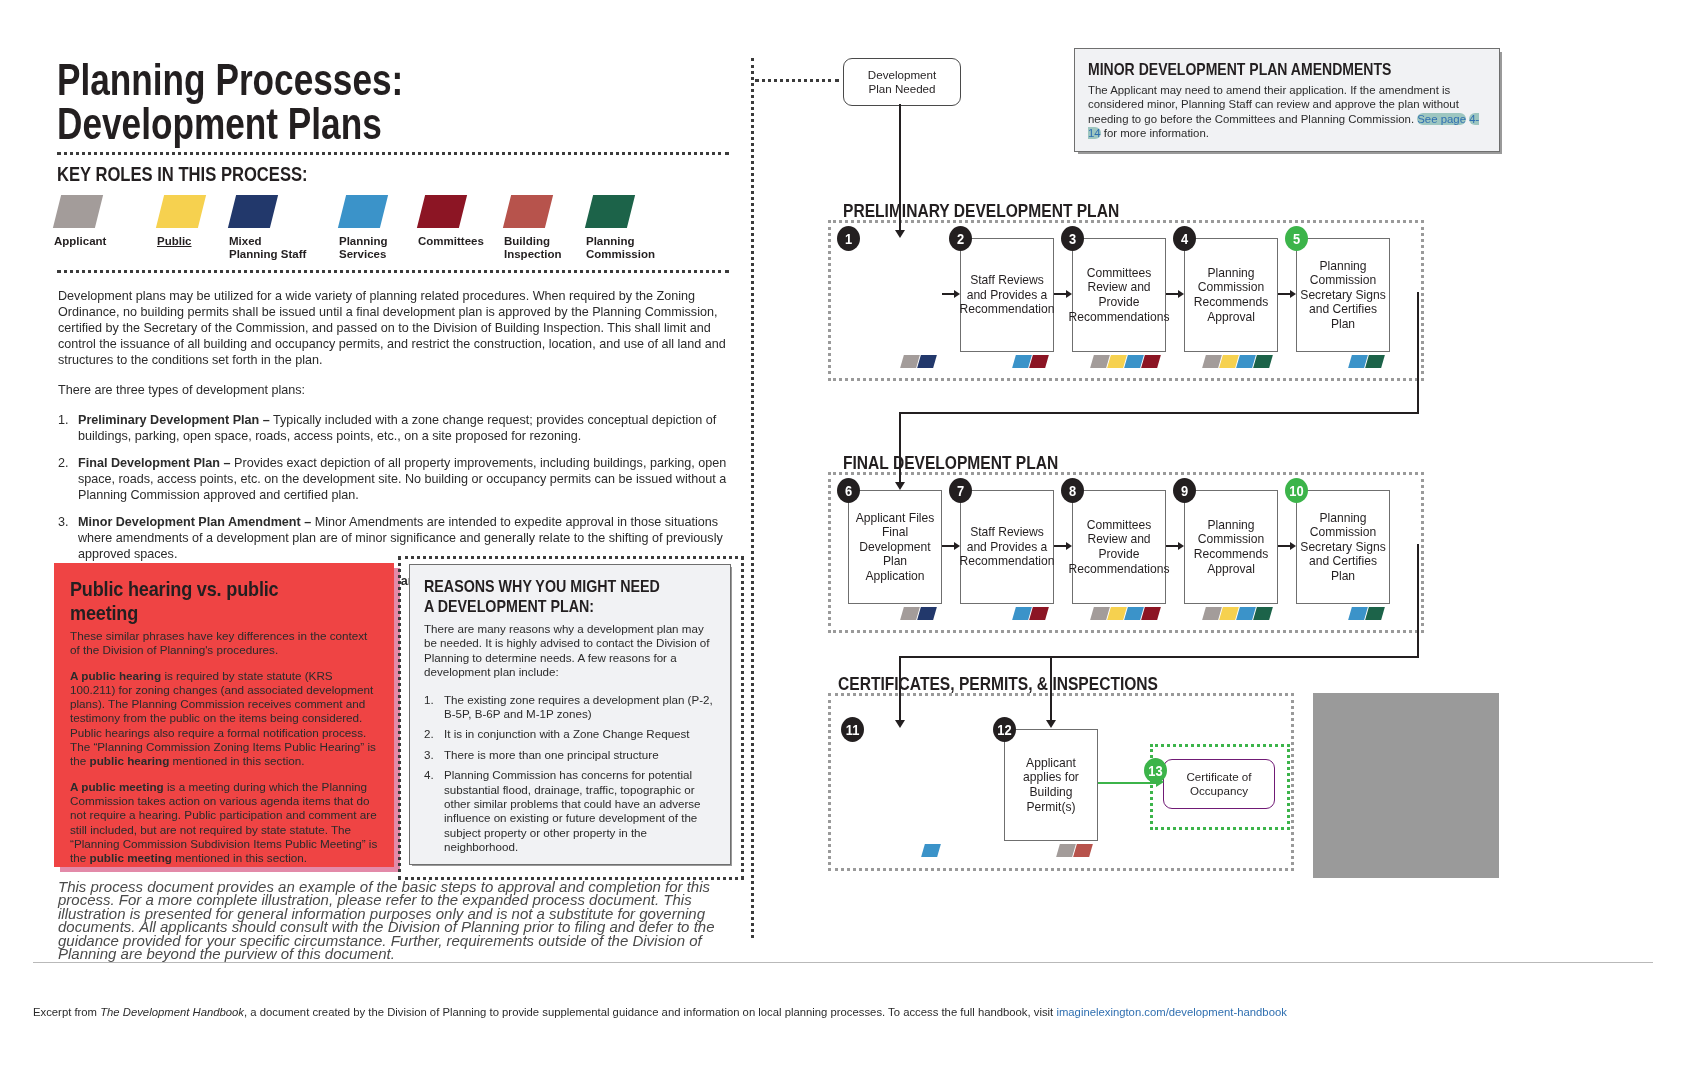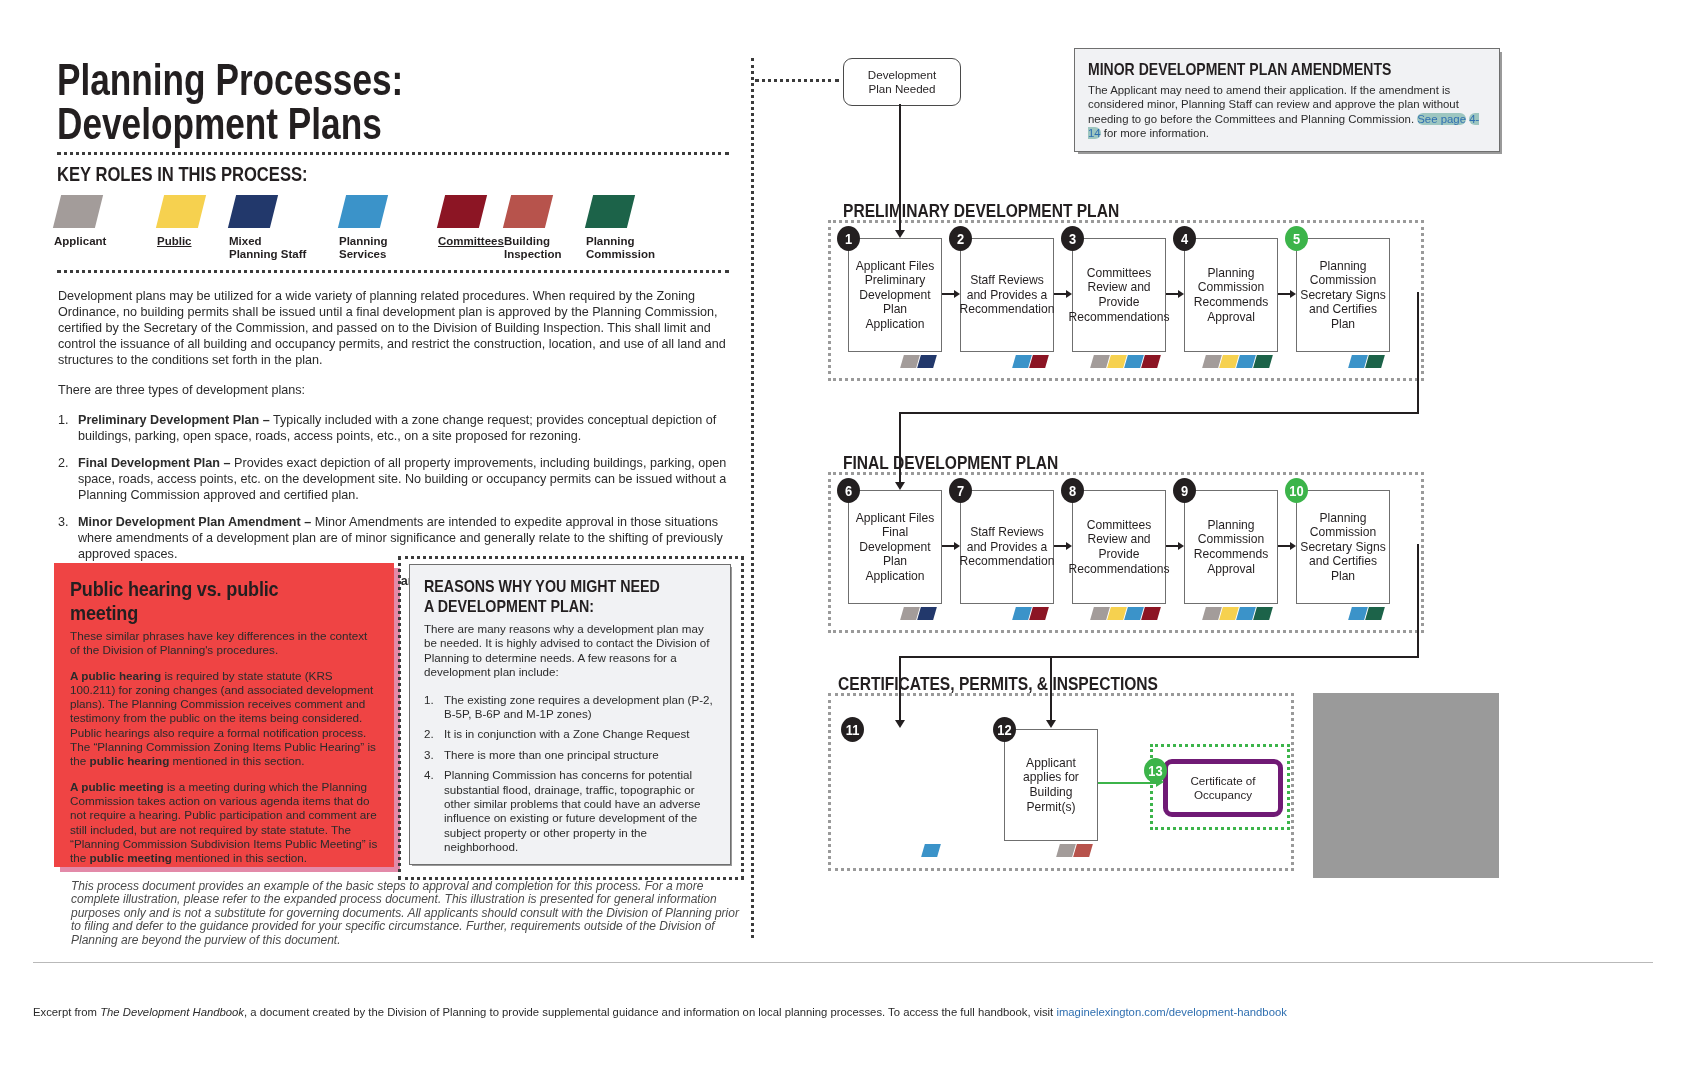--- a/index.html
+++ b/index.html
@@ -57,21 +57,21 @@
   #reasons .inner{padding:12px 13px 8px 14px;}
   #reasons h3{margin:0 0 5px 0;font-size:17px;font-weight:bold;color:#231f20;
               line-height:20px;transform:scaleX(.84);transform-origin:left center;}
   #reasons p{margin:0 0 13px 0;font-size:11.6px;line-height:14.4px;color:#2b2b2b;}
   ol.reasons{margin:0;padding:0;list-style:none;}
   ol.reasons li{position:relative;padding-left:20px;margin-bottom:6px;
                 font-size:11.6px;line-height:14.4px;color:#2b2b2b;}
   ol.reasons li .num{position:absolute;left:0;top:0;}
 
   
-  #disclaimer{left:71px;top:880px;width:672px;font-size:12px;line-height:13.4px;
+  #disclaimer{left:58px;top:880px;width:672px;font-size:15px;line-height:13.4px;
               font-style:italic;color:#4a4a4a;}
 
   
   #footrule{left:33px;top:962px;width:1620px;border-top:1px solid #b9b9b9;}
   #footer{left:33px;top:1006px;width:1620px;font-size:11.3px;color:#2b2b2b;}
   #footer i{font-style:italic;}
   .link{color:#2f6fb0;border-radius:6px;}
 
   
   .stagelabel{font-size:19px;font-weight:bold;color:#231f20;
@@ -110,21 +110,21 @@
   #fullshadow{left:1313px;top:693px;width:186px;height:185px;background:#9a9a9a;}
   #full{left:1309px;top:689px;width:186px;height:185px;background:#f1f2f4;
         border:1px solid #6f6f6f;}
   #full .inner{padding:12px 12px;}
   #full h3{margin:0 0 5px 0;font-size:16.5px;font-weight:bold;color:#231f20;
            line-height:19px;transform:scaleX(.84);transform-origin:left center;}
   #full p{margin:0;font-size:11.4px;line-height:14.6px;color:#2b2b2b;}
 
   
   #codots{left:1150px;top:744px;width:134px;height:80px;border:3px dotted #3cb44a;}
-  #conode{left:1163px;top:759px;width:110px;height:48px;border:5px solid #701a75;
+  #conode{left:1163px;top:759px;width:110px;height:48px;border:1px solid #701a75;
           border-radius:9px;background:#fff;display:flex;align-items:center;
           justify-content:center;text-align:center;}
   #conode span{font-size:11.6px;line-height:14px;}
 </style>
 </head>
 <body>
 
 <div class="page">
 
   <div class="abs" id="title">
@@ -148,21 +148,21 @@
       <div class="lg" style="left: 175px;">
         <div class="sw" style="background: rgb(34, 56, 107);"></div>
         <div class="lgl" style="white-space: pre-line;">Mixed
 Planning Staff</div>
       </div>
       <div class="lg" style="left: 285px;">
         <div class="sw" style="background: rgb(59, 147, 201);"></div>
         <div class="lgl" style="white-space: pre-line;">Planning
 Services</div>
       </div>
-      <div class="lg" style="left: 384px; text-decoration: underline;">
+      <div class="lg" style="left: 364px;">
         <div class="sw" style="background: rgb(140, 21, 36);"></div>
         <div class="lgl" style="white-space: pre-line;">Committees</div>
       </div>
       <div class="lg" style="left: 450px;">
         <div class="sw" style="background: rgb(183, 83, 76);"></div>
         <div class="lgl" style="white-space: pre-line;">Building
 Inspection</div>
       </div>
       <div class="lg" style="left: 532px;">
         <div class="sw" style="background: rgb(28, 99, 73);"></div>
@@ -231,23 +231,20 @@
 
   <div class="abs" id="codots"></div>
   <div class="abs" id="conode">
     <span>Certificate of Occupancy</span>
   </div>
   <div class="badge green" style="left:1143px;top:758px;">13</div>
 
   <div class="abs" id="flow-layer" style="left:0;top:0;width:1685px;height:1090px;">
       <div class="abs stagelabel" style="left: 843px; top: 200px;">PRELIMINARY DEVELOPMENT PLAN</div>
       <div class="groupdots" style="left: 828px; top: 220px; width: 590px; height: 155px;"></div>
-      <div class="stepbox" style="left: 848px; top: 238px; width: 92px; height: 112px;">
-        <span>Applicant Files Preliminary Development Plan Application</span>
-      </div>
       <div class="badge" style="left: 836px; top: 226px;">1</div>
       <div class="chips" style="left: 902px; top: 355px;">
         <div class="chip" style="background: rgb(163, 156, 154);"></div>
         <div class="chip" style="background: rgb(34, 56, 107);"></div>
       </div>
       <div class="arrow" style="left: 942px; top: 293px; width: 12px; height: 2px;"></div>
       <div class="ahead" style="left: 954px; top: 290px; border-top: 4px solid transparent; border-bottom: 4px solid transparent; border-left: 6px solid rgb(35, 31, 32);"></div>
       <div class="stepbox" style="left: 960px; top: 238px; width: 92px; height: 112px;">
         <span>Staff Reviews and Provides a Recommendation</span>
       </div>

